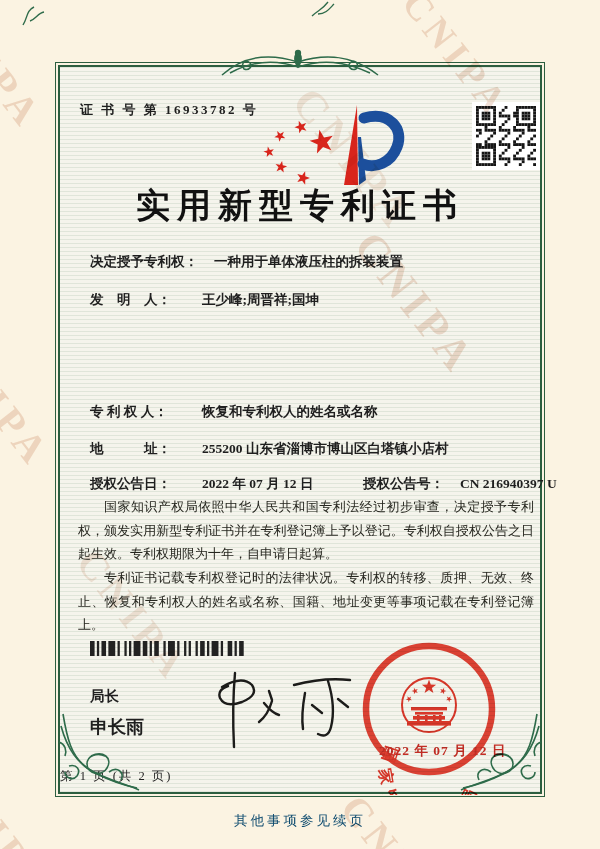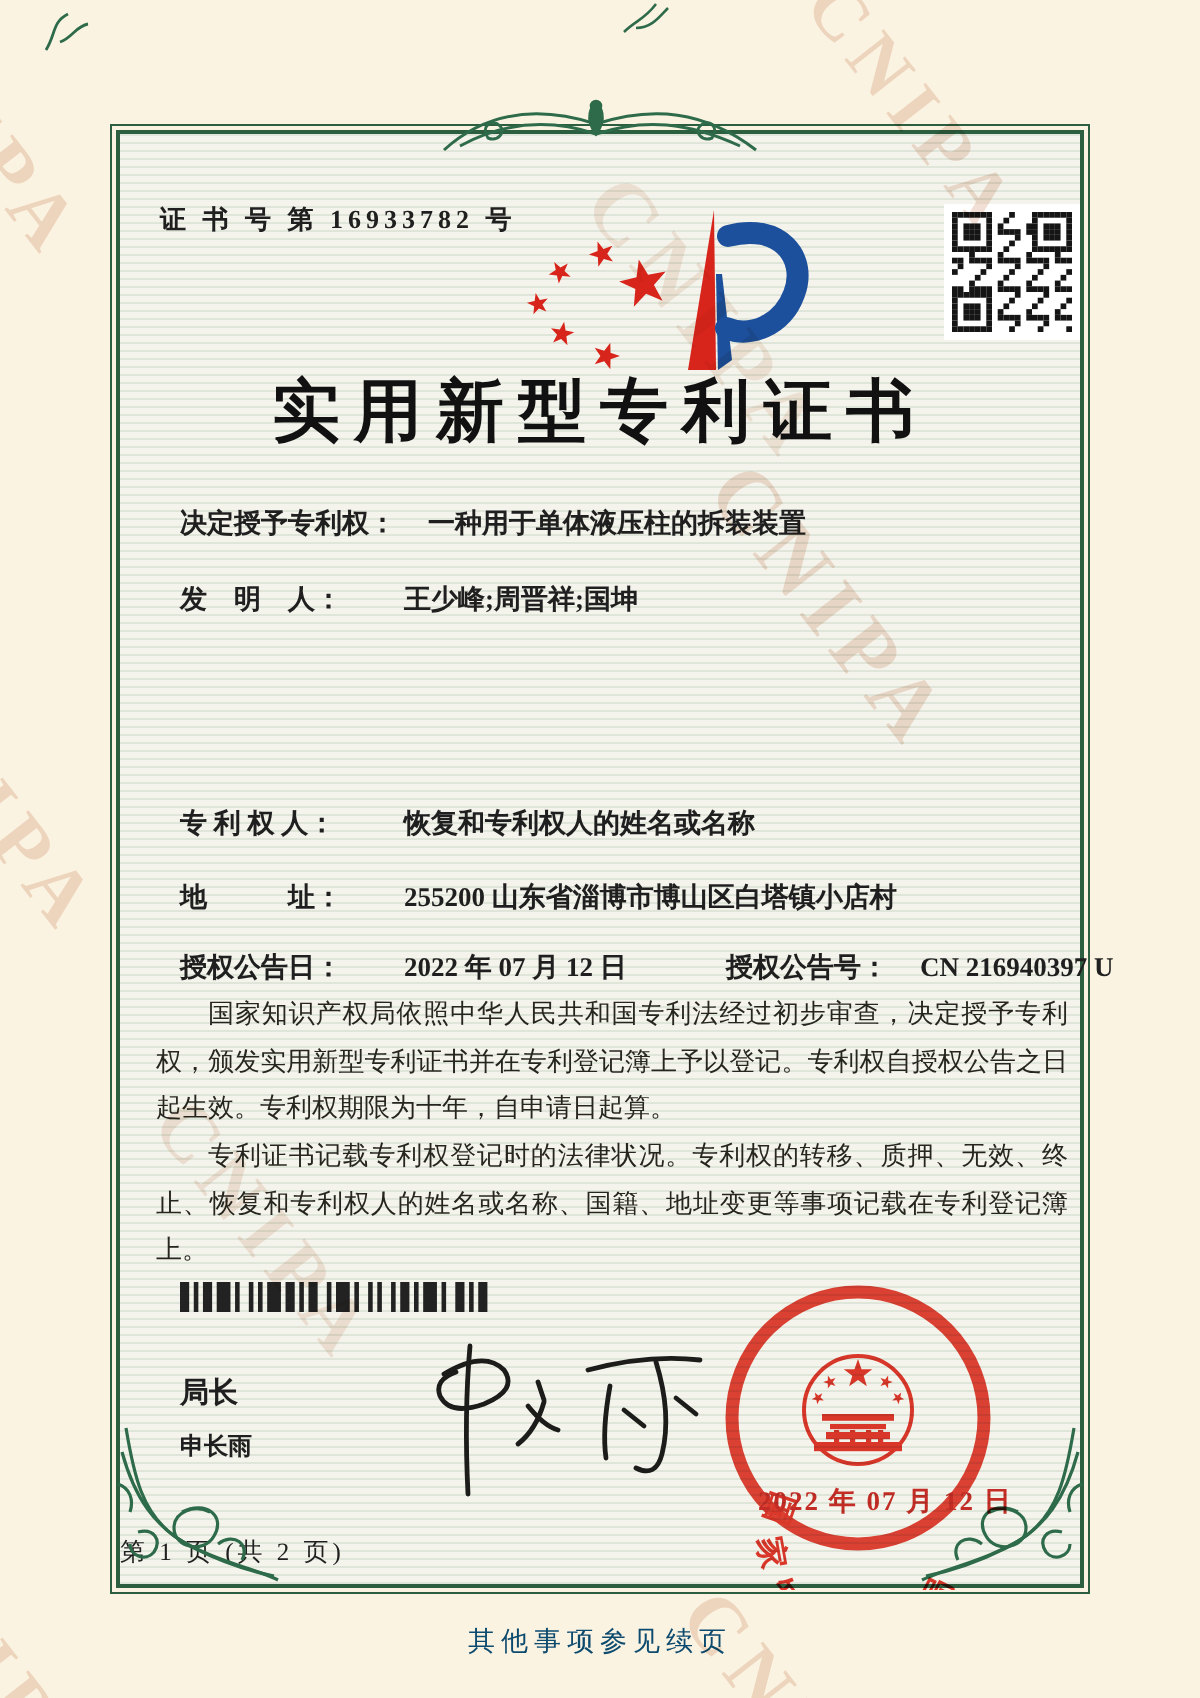--- a/index.html
+++ b/index.html
@@ -47,21 +47,21 @@
   .body-text{
     left:18px;width:456px;top:428px;
     font-size:13px;line-height:1.82;text-align:justify;color:#26261f;
   }
   .body-text p{margin:0;text-indent:2em;}
   
   .barcode{left:30px;top:574px;width:156px;height:15px;}
   .barcode svg{width:100%;height:100%;fill:#222;}
   
   .sig-title{left:30px;top:620px;font-size:14.5px;font-weight:700;font-family:"Liberation Sans",sans-serif;}
-  .sig-name{left:30px;top:648px;font-size:12px;font-weight:700;font-family:"Liberation Sans",sans-serif;}
+  .sig-name{left:30px;top:648px;font-size:18px;font-weight:700;font-family:"Liberation Sans",sans-serif;}
   .sig-hand{left:100px;top:602px;width:200px;height:90px;}
   
   .seal{left:287px;top:562px;width:166px;height:166px;z-index:5;mix-blend-mode:multiply;opacity:.94;}
   
   .crest{position:absolute;left:218px;top:45px;width:164px;height:35px;z-index:3;}
   .sprig{position:absolute;z-index:3;}
   .flourish{width:84px;height:82px;bottom:-2px;z-index:4;}
   .flourish.left{left:-3px;}
   .flourish.right{right:-3px;transform:scaleX(-1);}
   

